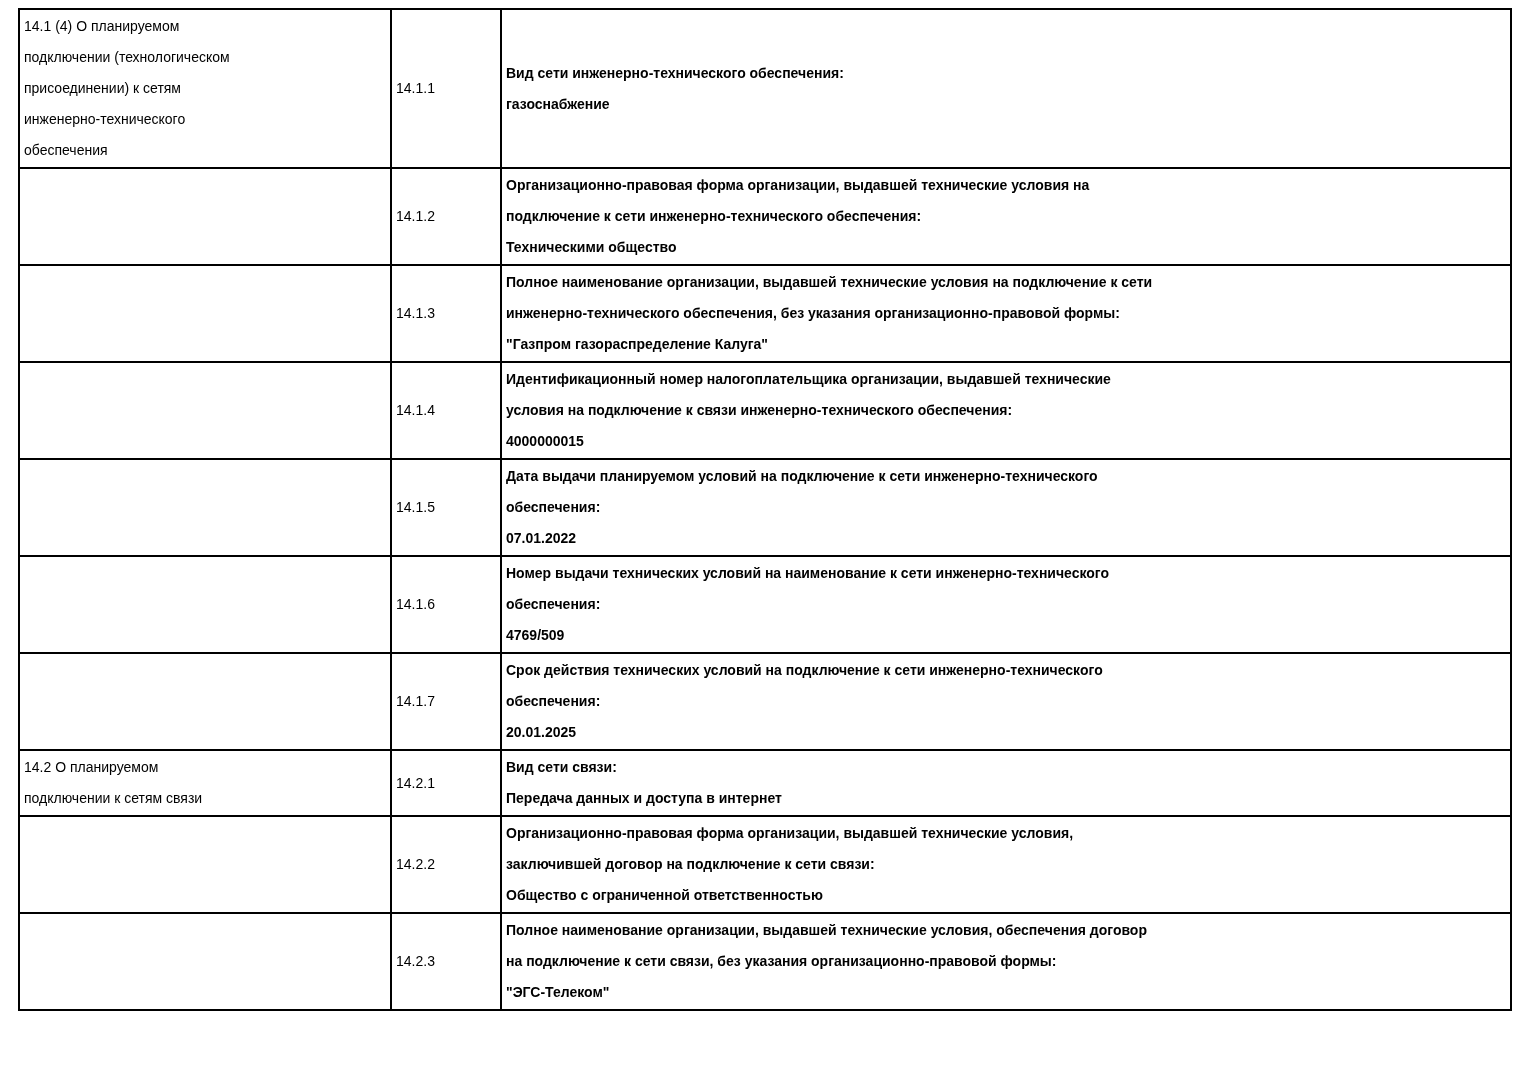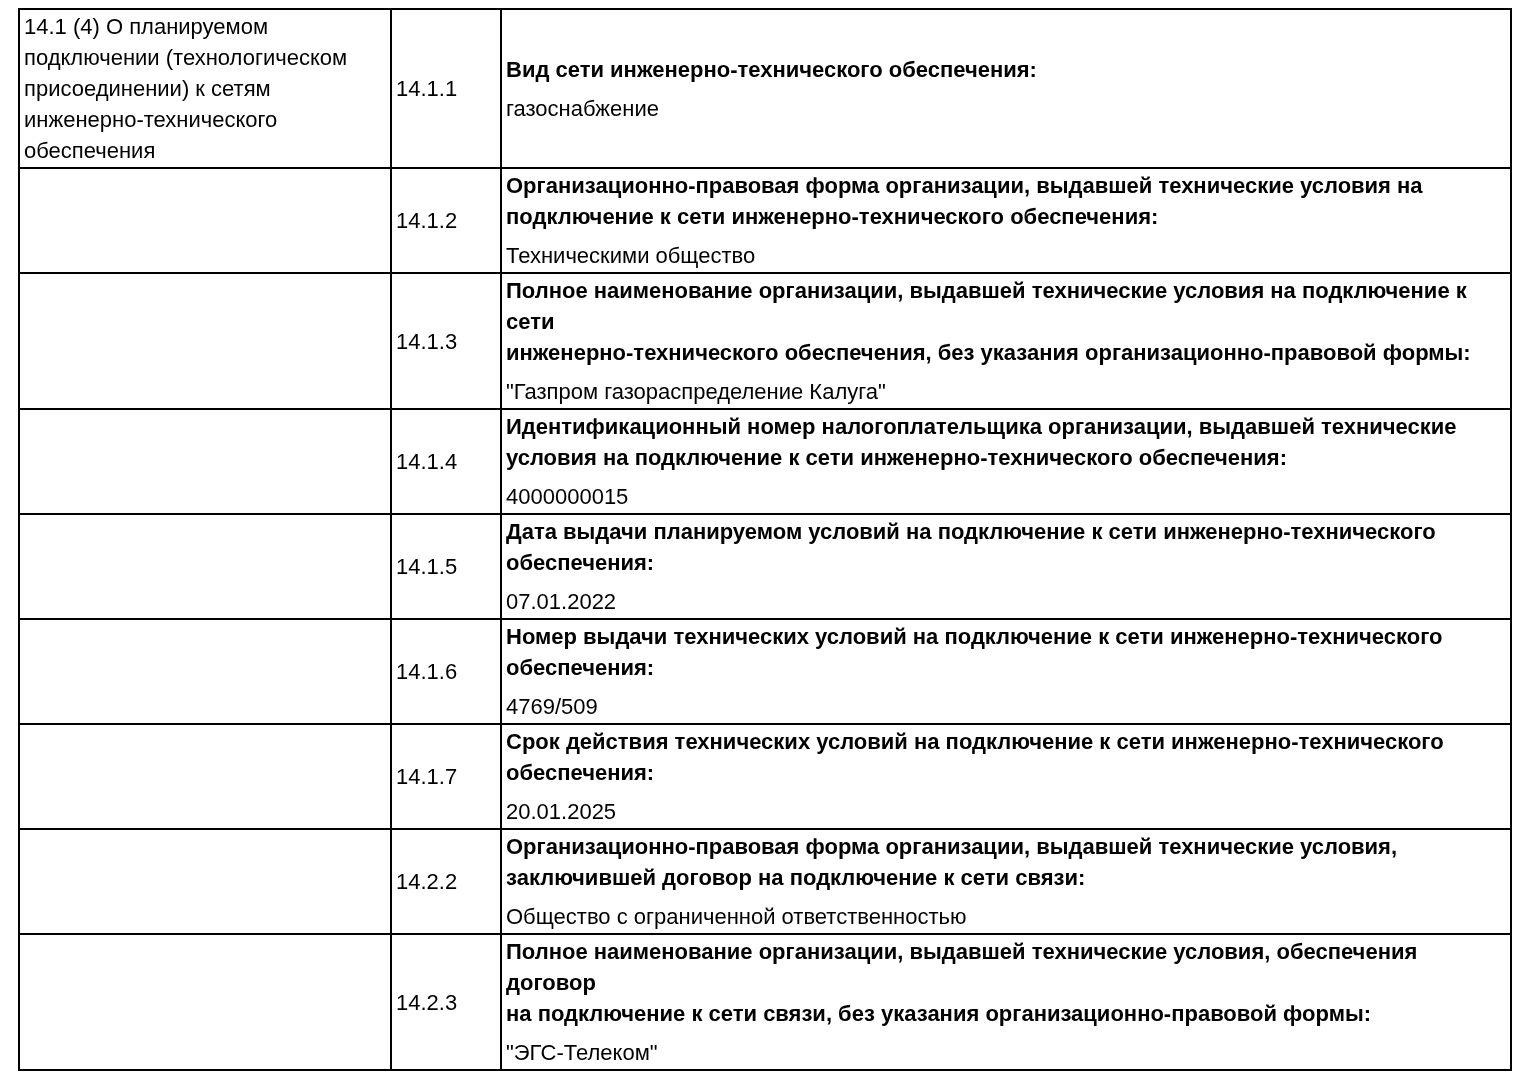--- a/index.html
+++ b/index.html
@@ -18,21 +18,21 @@
   table.decl {
     border-collapse: collapse;
     width: 1492px;
     table-layout: fixed;
   }
   table.decl col.col-section { width: 372px; }
   table.decl col.col-num     { width: 110px; }
   table.decl col.col-content { width: 1010px; }
   table.decl td {
     border: 2px solid #000000;
-    font-size: 22px;
+    font-size: 14px;
     line-height: 31px;
     vertical-align: middle;
     padding: 1px 4px 1px 4px;
     overflow: hidden;
     background: #ffffff;
   }
   td.c-section {
     vertical-align: top;
     white-space: pre-line;
     padding-top: 3px;
@@ -40,22 +40,21 @@
   td.c-num {
     vertical-align: middle;
     padding-left: 7px;
   }
   td.c-content .field-label {
     white-space: pre-line;
     font-weight: bold;
   }
   td.c-content .field-value {
     white-space: pre-line;
-    font-weight: normal;
-    margin-top: 8px;
+    font-weight: bold;
   }
 </style>
 </head>
 <body>
 
 <table class="decl">
   <colgroup>
     <col class="col-section">
     <col class="col-num">
     <col class="col-content">
@@ -92,56 +91,65 @@
 инженерно-технического обеспечения, без указания организационно-правовой формы:</div>
       <div class="field-value">"Газпром газораспределение Калуга"</div>
     </td>
   </tr>
 
   <tr>
     <td class="c-section"></td>
     <td class="c-num">14.1.4</td>
     <td class="c-content">
       <div class="field-label">Идентификационный номер налогоплательщика организации, выдавшей технические
-условия на подключение к сети инженерно-технического обеспечения:</div>
+условия на подключение к связи инженерно-технического обеспечения:</div>
       <div class="field-value">4000000015</div>
     </td>
   </tr>
 
   <tr>
     <td class="c-section"></td>
     <td class="c-num">14.1.5</td>
     <td class="c-content">
       <div class="field-label">Дата выдачи планируемом условий на подключение к сети инженерно-технического
 обеспечения:</div>
       <div class="field-value">07.01.2022</div>
     </td>
   </tr>
 
   <tr>
     <td class="c-section"></td>
     <td class="c-num">14.1.6</td>
     <td class="c-content">
-      <div class="field-label">Номер выдачи технических условий на подключение к сети инженерно-технического
+      <div class="field-label">Номер выдачи технических условий на наименование к сети инженерно-технического
 обеспечения:</div>
       <div class="field-value">4769/509</div>
     </td>
   </tr>
 
   <tr>
     <td class="c-section"></td>
     <td class="c-num">14.1.7</td>
     <td class="c-content">
       <div class="field-label">Срок действия технических условий на подключение к сети инженерно-технического
 обеспечения:</div>
       <div class="field-value">20.01.2025</div>
     </td>
   </tr>
 
 
+  <tr>
+    <td class="c-section">14.2 О планируемом
+подключении к сетям связи</td>
+    <td class="c-num">14.2.1</td>
+    <td class="c-content">
+      <div class="field-label">Вид сети связи:</div>
+      <div class="field-value">Передача данных и доступа в интернет</div>
+    </td>
+  </tr>
 
   <tr>
     <td class="c-section"></td>
     <td class="c-num">14.2.2</td>
     <td class="c-content">
       <div class="field-label">Организационно-правовая форма организации, выдавшей технические условия,
 заключившей договор на подключение к сети связи:</div>
       <div class="field-value">Общество с ограниченной ответственностью</div>
     </td>
   </tr>

